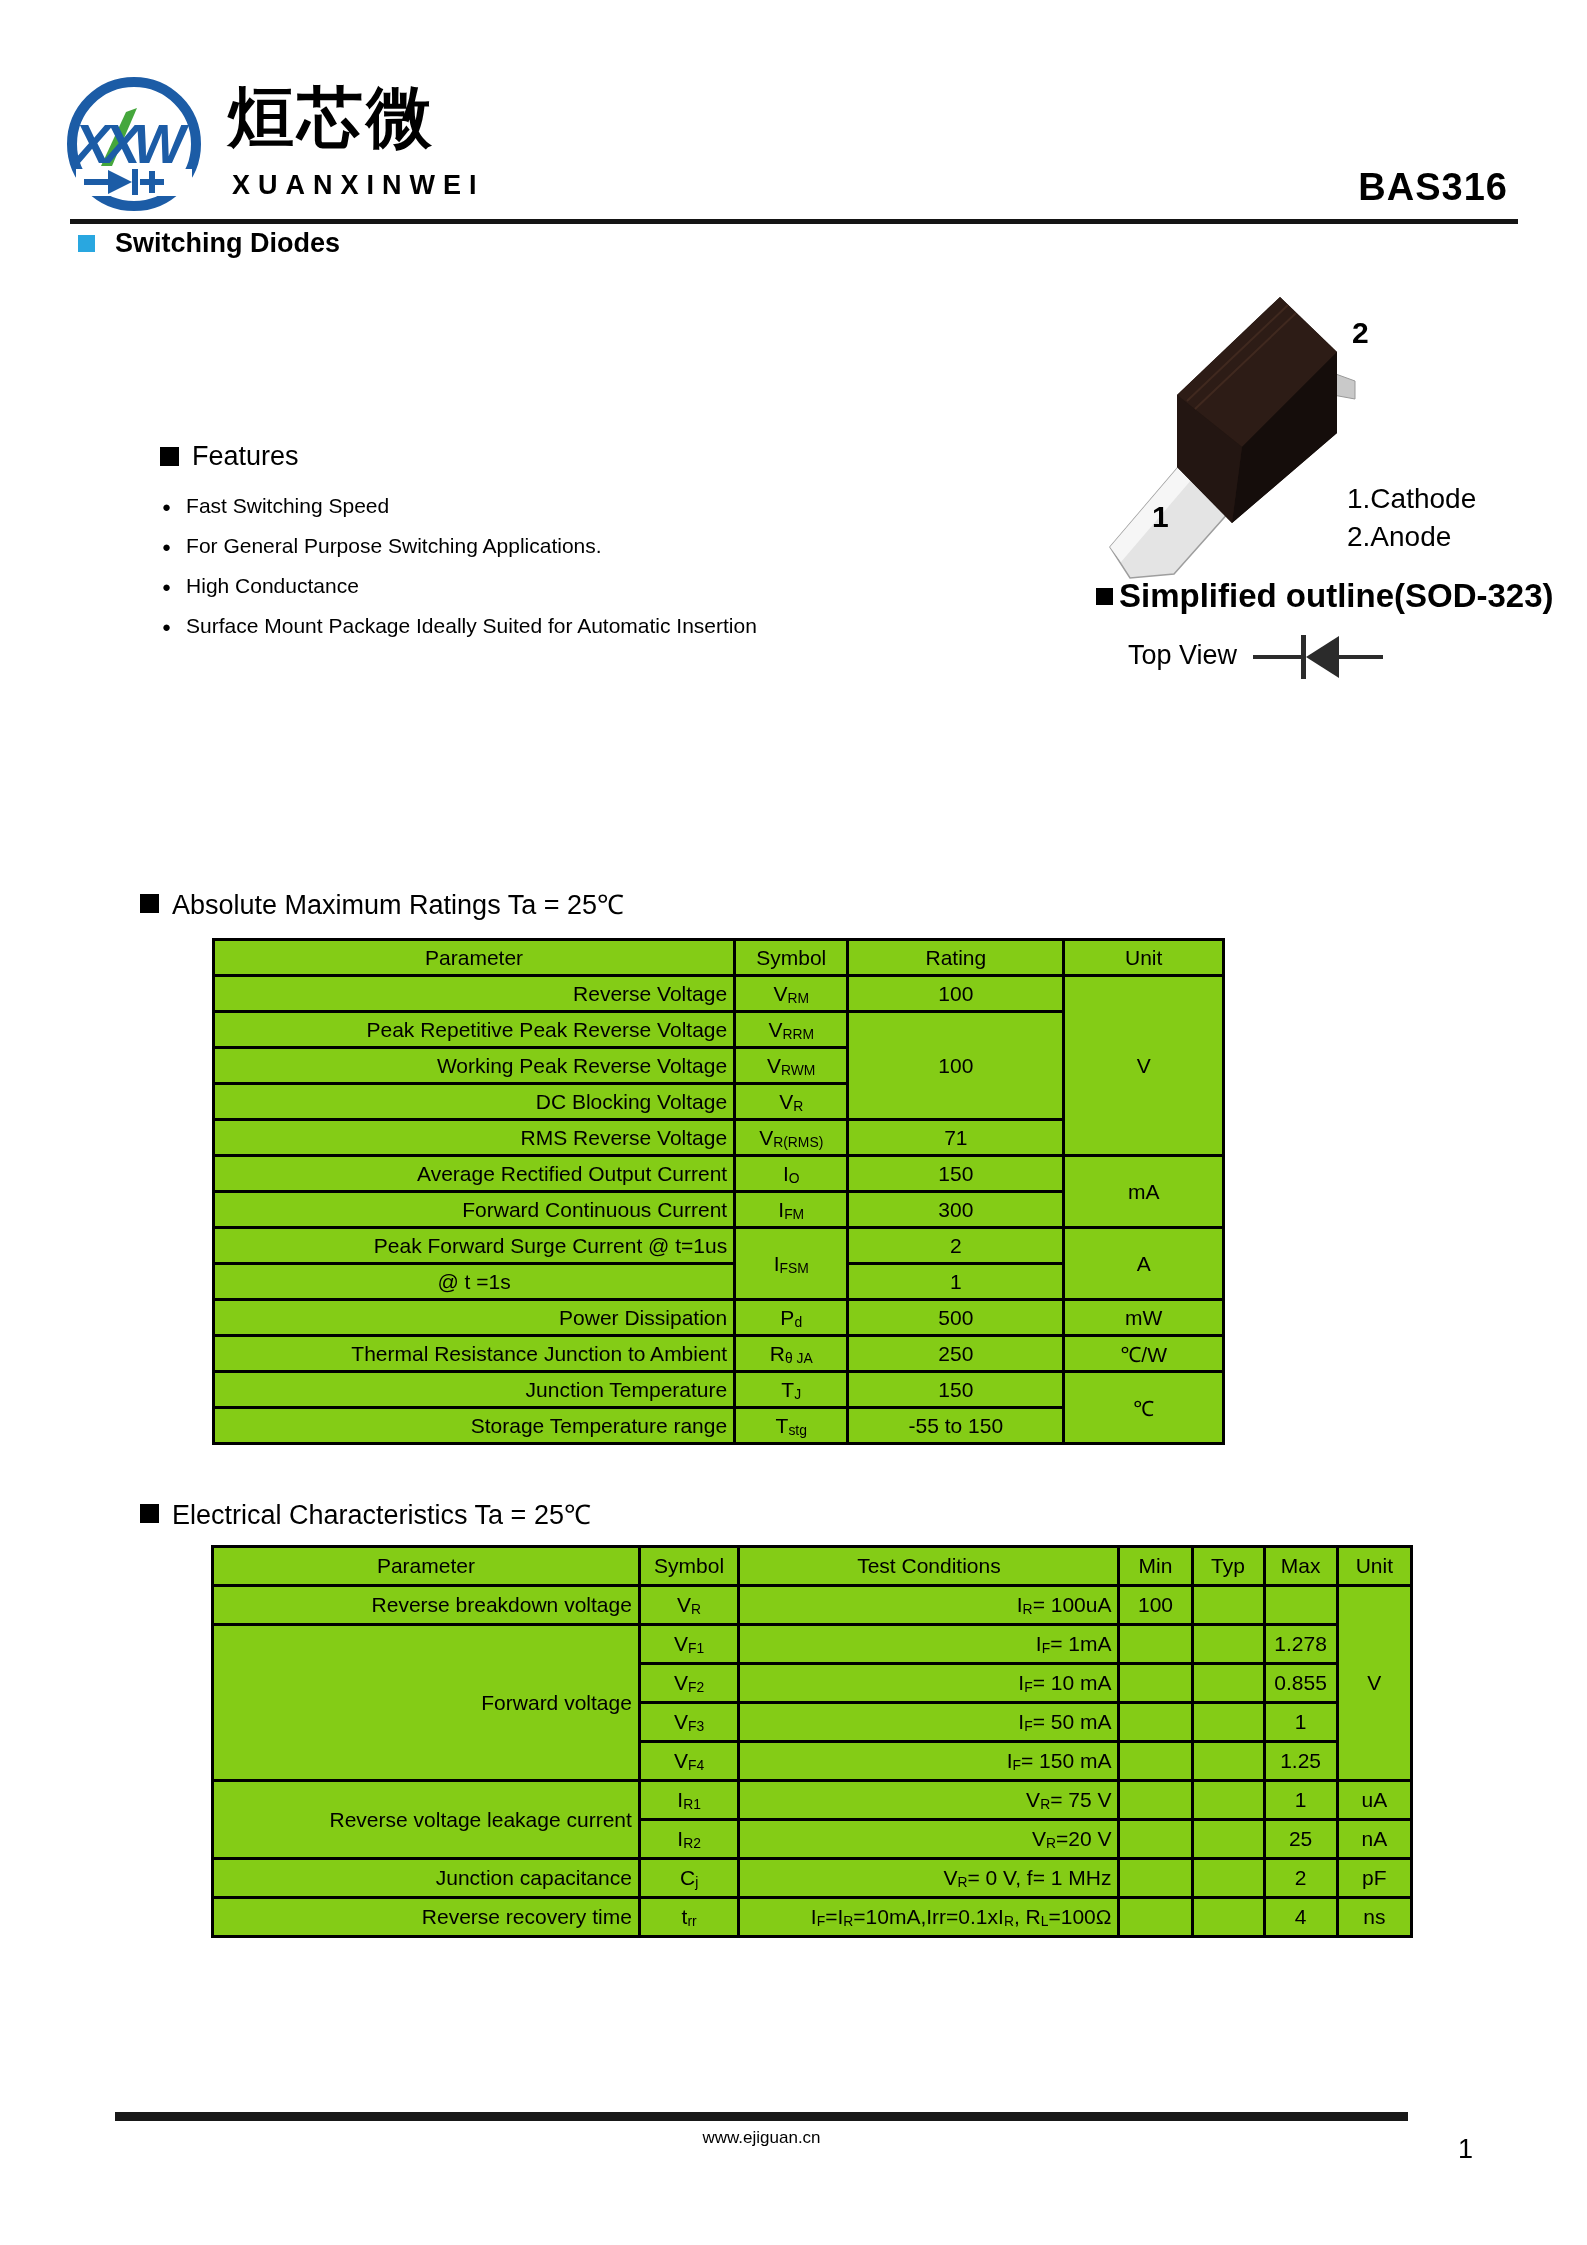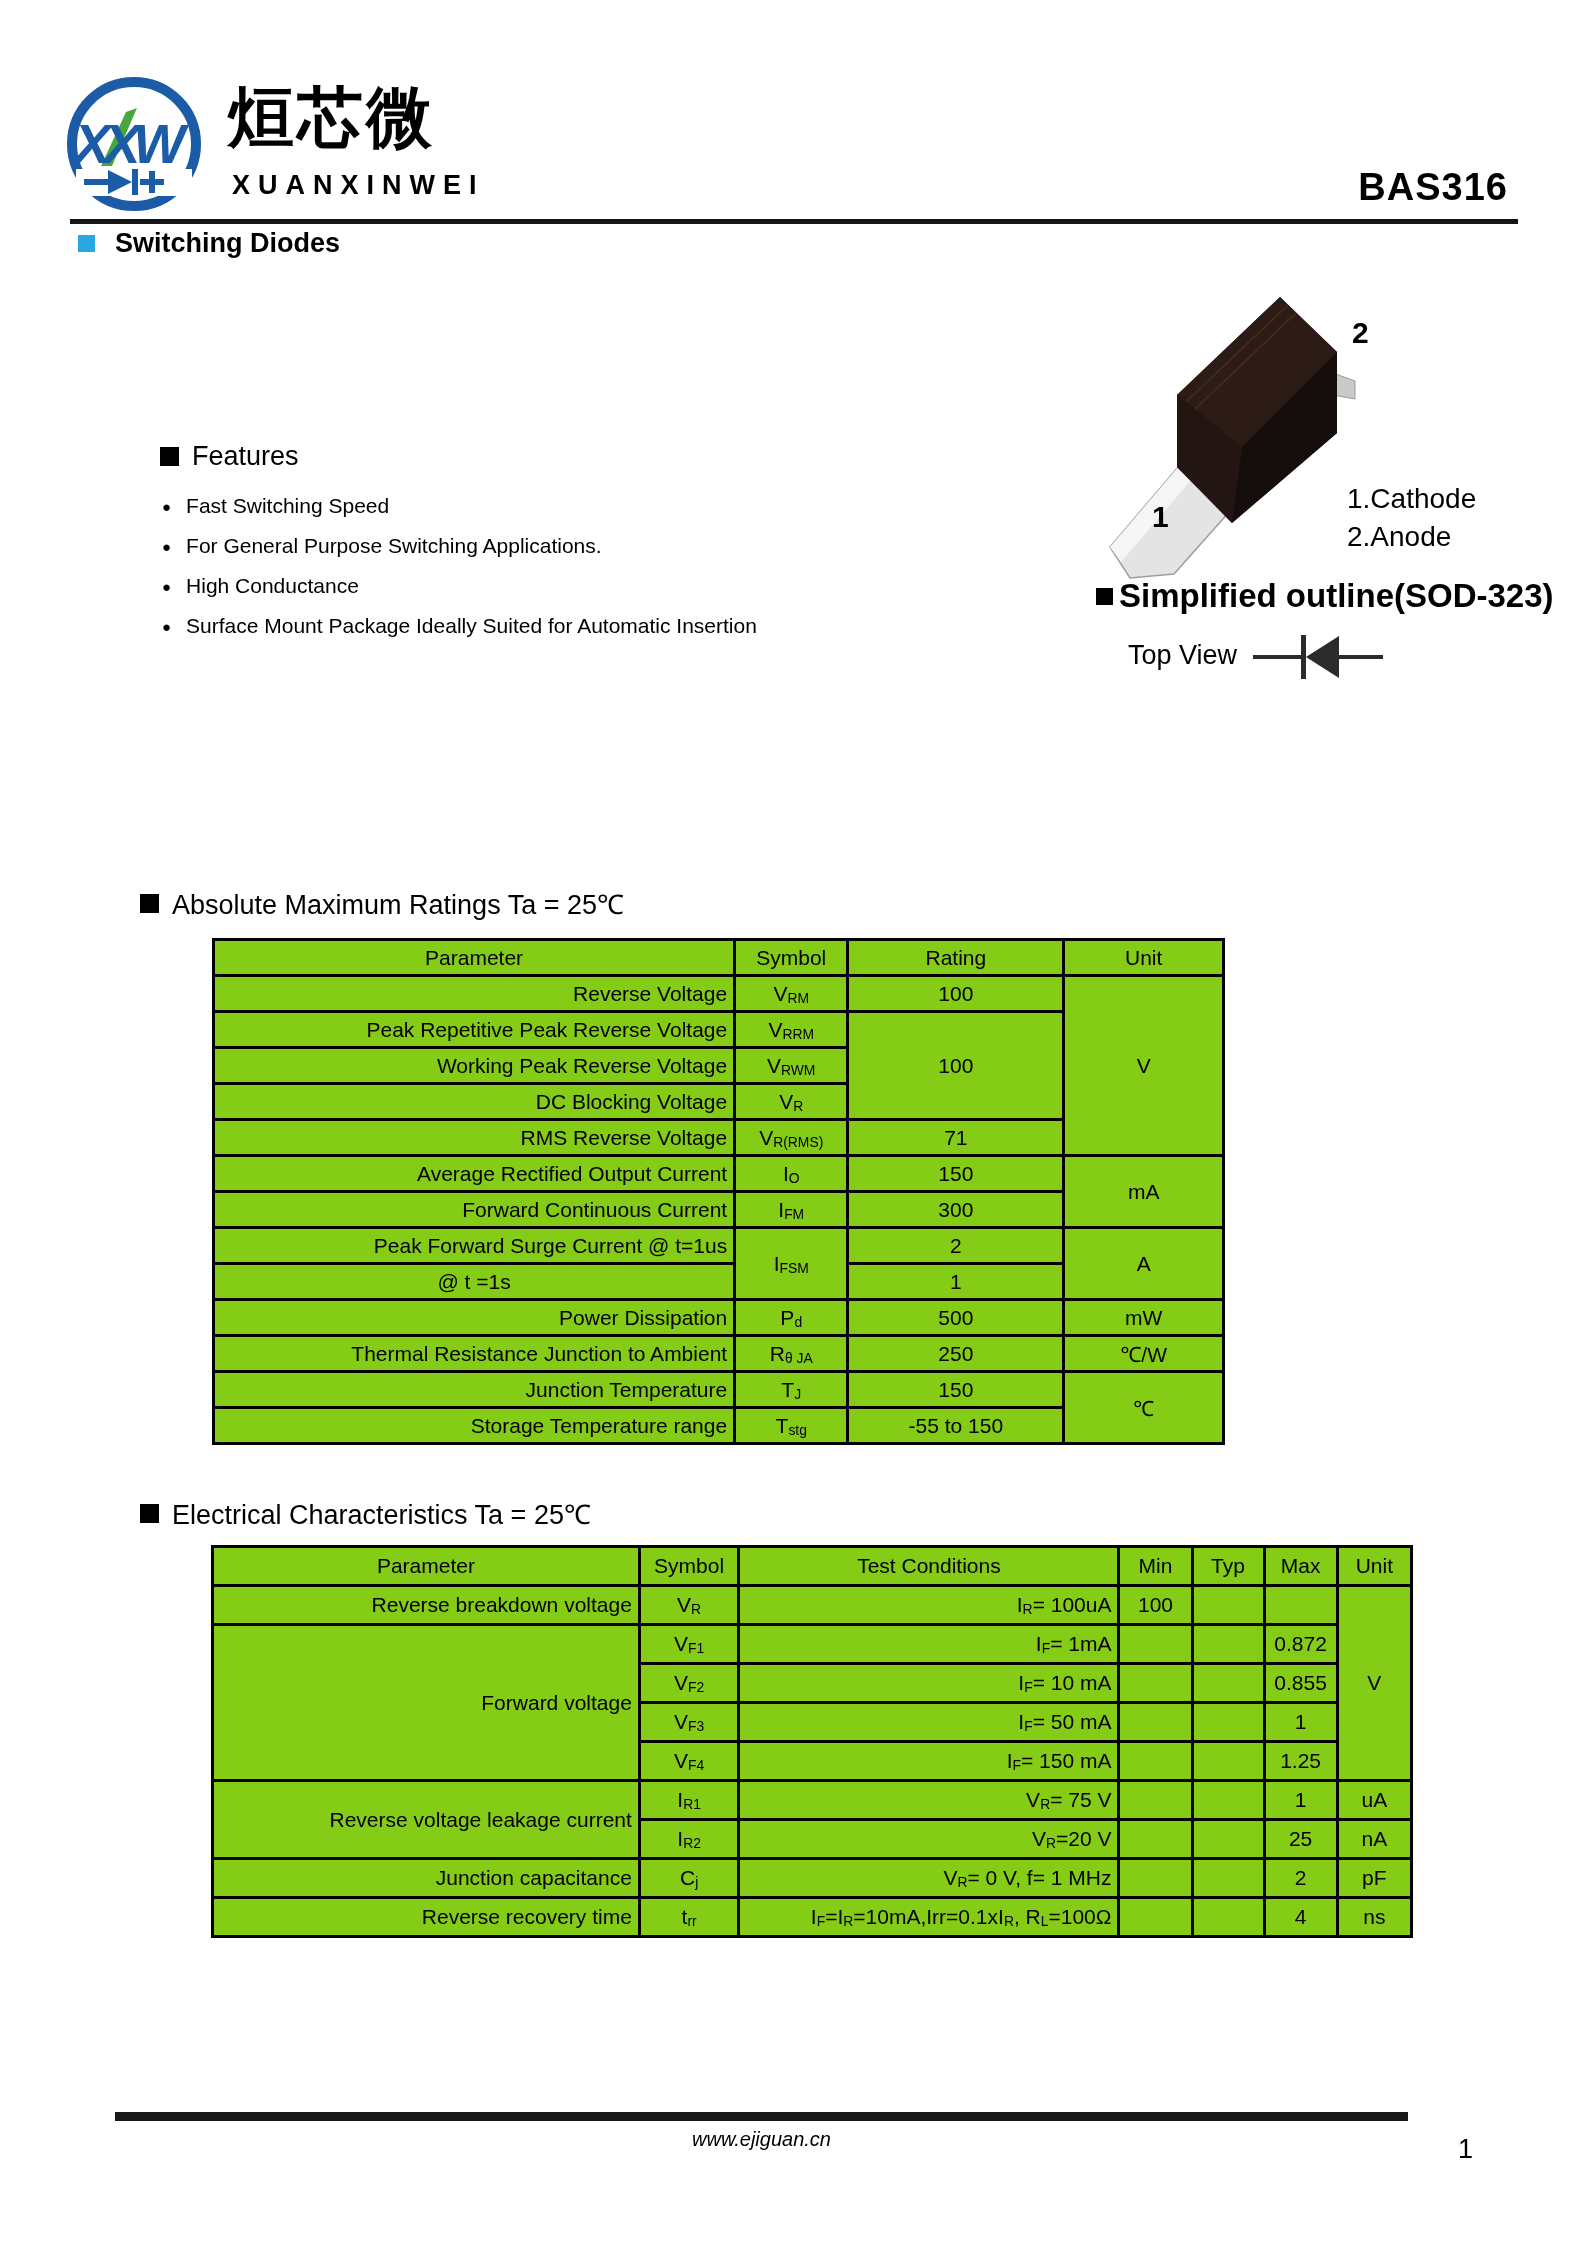--- a/index.html
+++ b/index.html
@@ -34,21 +34,21 @@
   table,td,th{border:3px solid #000;}
   td,th{font-size:21px;font-weight:400;text-align:center;vertical-align:middle;
         padding:0 6px;overflow:hidden;white-space:nowrap;}
   .tbl-abs td,.tbl-abs th{height:33px;}
   .tbl-ele td,.tbl-ele th{height:36px;}
   td.al{text-align:right;padding-left:11px;}
   .sb{font-size:0.66em;vertical-align:-2px;letter-spacing:0;}
 
   
   .footer-bar{background:#191919;}
-  .website{font-size:20px;text-align:center;font-style:italic;}
+  .website{font-size:17px;text-align:center;}
   .page-num{font-size:27px;}
 </style>
 </head>
 <body>
 
 <div class="page">
 
   <svg class="abs" style="left:60px;top:70px;" width="160" height="152" viewBox="0 0 160 152">
     <circle cx="74" cy="74" r="62" fill="none" stroke="#1c5ca6" stroke-width="10"></circle>
     <polygon points="66,42 77,38 52,96 41,96" fill="#45a73c"></polygon>
@@ -253,21 +253,21 @@
           <td>&nbsp;</td>
           <td>&nbsp;</td>
           <td rowspan="5">V</td>
         </tr>
         <tr>
           <td rowspan="4" class="al">Forward voltage</td>
           <td><span>V</span><span class="sb">F1</span></td>
           <td class="al"><span>I</span><span class="sb">F</span><span>= 1mA</span></td>
           <td>&nbsp;</td>
           <td>&nbsp;</td>
-          <td>0.872</td>
+          <td>1.278</td>
         </tr>
         <tr>
           <td><span>V</span><span class="sb">F2</span></td>
           <td class="al"><span>I</span><span class="sb">F</span><span>= 10 mA</span></td>
           <td>&nbsp;</td>
           <td>&nbsp;</td>
           <td>0.855</td>
         </tr>
         <tr>
           <td><span>V</span><span class="sb">F3</span></td>

